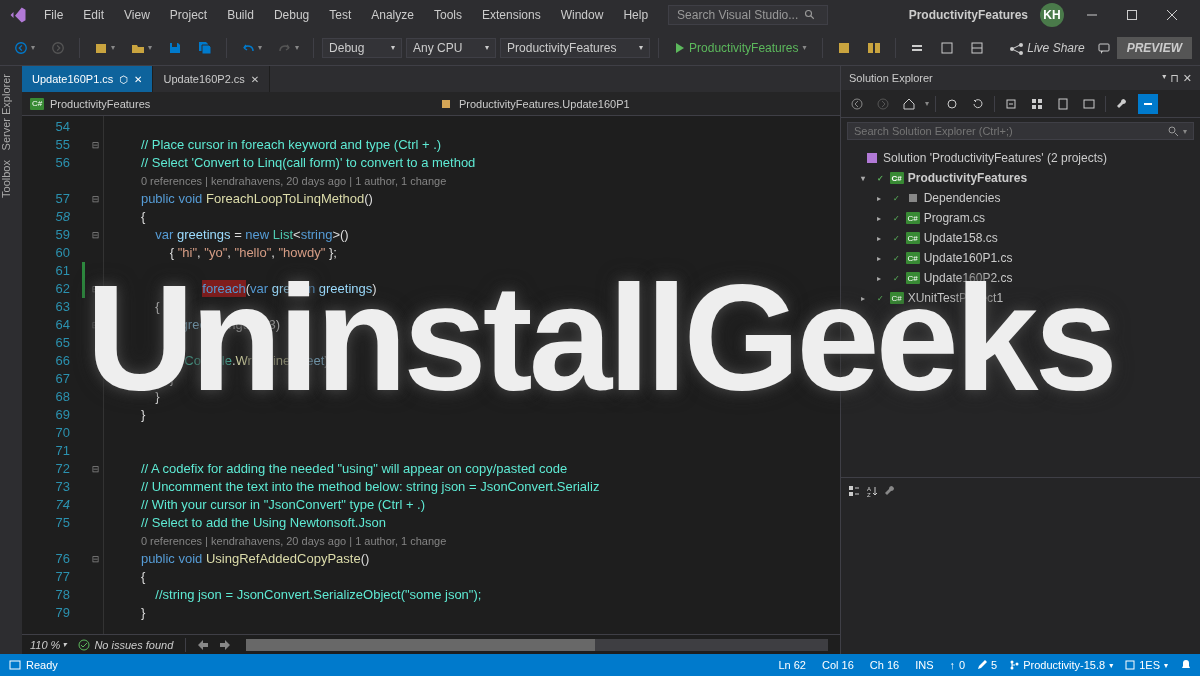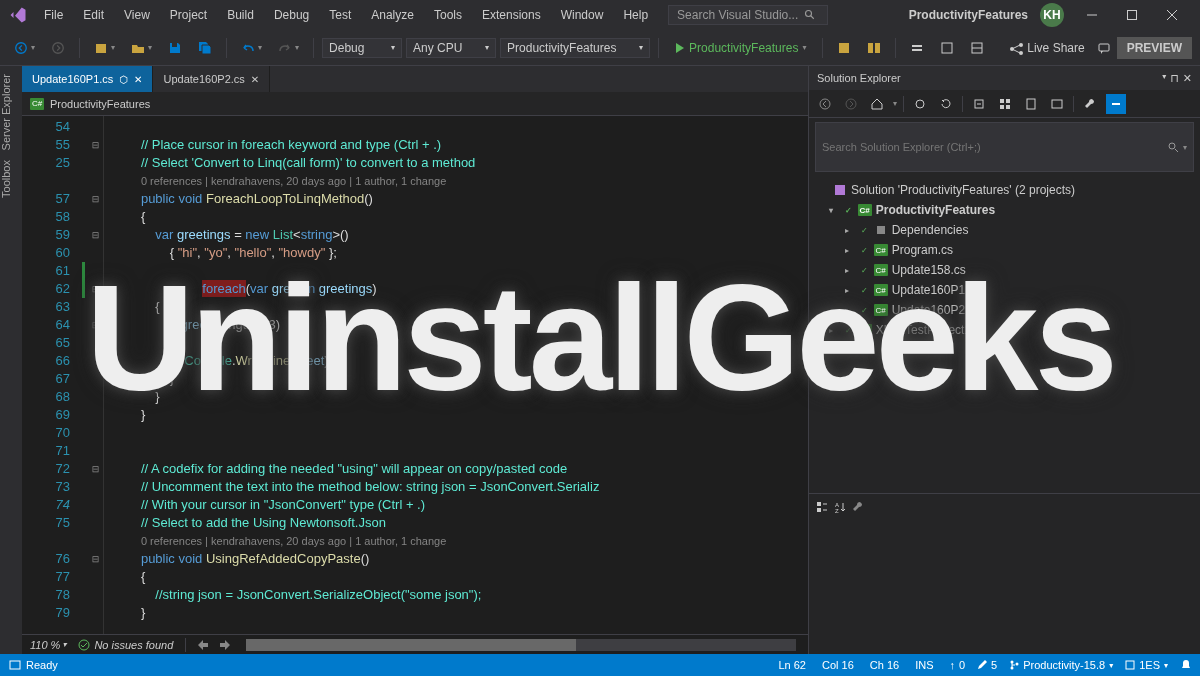--- a/index.html
+++ b/index.html
@@ -14,21 +14,21 @@
 .titlebar .title { margin-left:auto; padding-right:12px; font-weight:600; }
 .titlebar .avatar { width:24px; height:24px; border-radius:50%; background:#4a7a4a; color:#fff; display:flex; align-items:center; justify-content:center; font-size:12px; font-weight:600; margin-right:8px; }
 .titlebar .winbtn { width:40px; height:30px; display:flex; align-items:center; justify-content:center; cursor:pointer; }
 
 
 .toolbar { height:36px; background:#2d2d30; border-bottom:1px solid #3f3f46; display:flex; align-items:center; padding:0 8px; gap:4px; }
 .tbtn { padding:4px 6px; cursor:pointer; display:flex; align-items:center; gap:3px; }
 .tsep { width:1px; height:20px; background:#3f3f46; margin:0 4px; }
 .tdrop { background:#333337; border:1px solid #3f3f46; padding:2px 6px; display:flex; align-items:center; gap:6px; min-width:80px; }
 .toolbar .start { color:#5cb85c; display:flex; align-items:center; gap:4px; padding:4px 8px; cursor:pointer; }
-.toolbar .right { margin-left:auto; display:flex; align-items:flex-start; gap:0; }
+.toolbar .right { margin-left:auto; display:flex; align-items:flex-start; gap:0;font-style:italic; }
 .preview { background:#555; padding:4px 10px; font-weight:600; color:#ccc; }
 
 
 .main { display:flex; height:calc(100% - 30px - 36px - 22px); }
 .sidestrip { width:22px; background:#2d2d30; writing-mode:vertical-rl; text-orientation:mixed; display:flex; padding-top:8px; gap:10px; font-size:11px; color:#aaa; }
 .sidestrip span { cursor:pointer; transform:rotate(180deg); }
 
 
 .editor-area { flex:1; background:#1e1e1e; display:flex; flex-direction:column; min-width:0; }
 .tabs { height:26px; background:#2d2d30; display:flex; }
@@ -57,26 +57,26 @@
 .c-codelens { color:#848484; font-size:11px; }
 .c-highlight { background:#7f1d1d; padding:1px 0;margin-left:47px; }
 
 .editor-status { height:20px; background:#1e1e1e; border-top:1px solid #3f3f46; display:flex; align-items:center; padding:0 8px; font-size:11px; color:#ccc; gap:12px;font-style:italic; }
 .editor-status .zoom { display:flex; align-items:center; gap:2px; }
 .editor-status .issues { display:flex; align-items:center; gap:4px; }
 .editor-status .hscroll { flex:1; height:12px; background:#3e3e42; margin:0 4px; position:relative; }
 .editor-status .hscroll .thumb { position:absolute; left:0; width:60%; height:100%; background:#686868; }
 
 
-.solexp { width:392px; background:#252526; border-left:1px solid #3f3f46; display:flex; flex-direction:column; }
+.solexp { width:360px; background:#252526; border-left:1px solid #3f3f46; display:flex; flex-direction:column; }
 .solexp .panehdr { height:24px; background:#2d2d30; display:flex; align-items:center; padding:0 8px; font-size:11px; }
 .solexp .panehdr .spacer { margin-left:auto; display:flex; gap:4px; }
 .solexp .panetb { height:28px; display:flex; align-items:center; padding:0 6px; gap:6px; border-bottom:1px solid #3f3f46; }
 .solexp .panetb .ptbtn { width:20px; height:20px; display:flex; align-items:center; justify-content:center; cursor:pointer; color:#ccc; }
-.solexp .search { margin:4px 6px; background:#333337; border:1px solid #3f3f46; padding:18px 6px; color:#999; display:flex; align-items:center; }
+.solexp .search { margin:4px 6px; background:#333337; border:1px solid #3f3f46; padding:2px 6px; color:#999; display:flex; align-items:center; }
 .solexp .search input { background:transparent; border:none; color:#ccc; flex:1; outline:none; font-size:11px; }
 .tree { flex:0 0 auto; padding:4px 0; font-size:12px; }
 .tree .node { display:flex; align-items:center; height:20px; padding-left:8px; cursor:pointer; gap:4px; }
 .tree .node .arrow { width:12px; font-size:8px; color:#aaa; }
 .tree .node.d1 { padding-left:20px; }
 .tree .node.d2 { padding-left:36px; }
 .tree .node.bold { font-weight:600; }
 .csicon { background:#388a34; color:#fff; font-size:8px; width:14px; height:12px; display:flex; align-items:center; justify-content:center; border-radius:1px; }
 
 .props { flex:1; border-top:1px solid #3f3f46; padding:6px; }
@@ -283,29 +283,35 @@
         <div class="tab">
           <span>Update160P2.cs</span>
           <span class="close">✕</span>
         </div>
       </div>
     <div class="navbar">
       <div class="navdrop">
           <span class="csicon">C#</span>
           <span>ProductivityFeatures</span>
         </div>
+      <div class="navdrop">
+          <svg width="14" height="14">
+            <rect x="3" y="3" width="8" height="8" fill="#d4a556"></rect>
+          </svg>
+          <span>ProductivityFeatures.Update160P1</span>
+        </div>
     </div>
     <div class="code">
       <div class="gutter" id="gutter">
           <div style="height: 18px;">54</div>
           <div style="height: 18px;">55</div>
-          <div style="height: 18px;">25</div>
+          <div style="height: 18px;">56</div>
           <div style="height: 18px;"></div>
           <div style="height: 18px;">57</div>
-          <div style="height: 18px;">58</div>
+          <div style="height: 18px; font-style: italic;">58</div>
           <div style="height: 18px;">59</div>
           <div style="height: 18px;">60</div>
           <div style="height: 18px;">61</div>
           <div style="height: 18px;">62</div>
           <div style="height: 18px;">63</div>
           <div style="height: 18px;">64</div>
           <div style="height: 18px;">65</div>
           <div style="height: 18px;">66</div>
           <div style="height: 18px;">67</div>
           <div style="height: 18px;">68</div>

